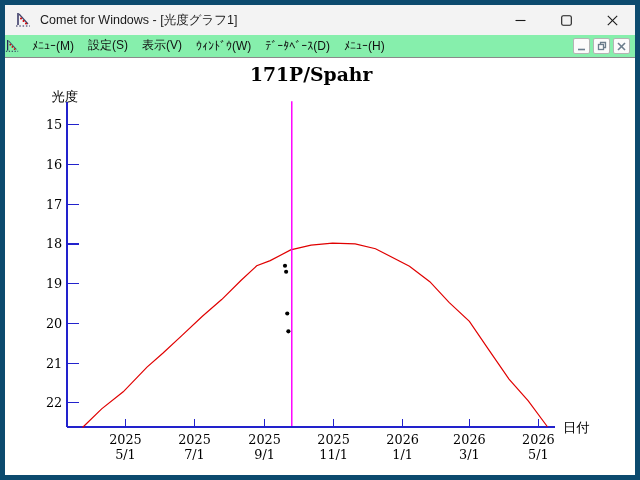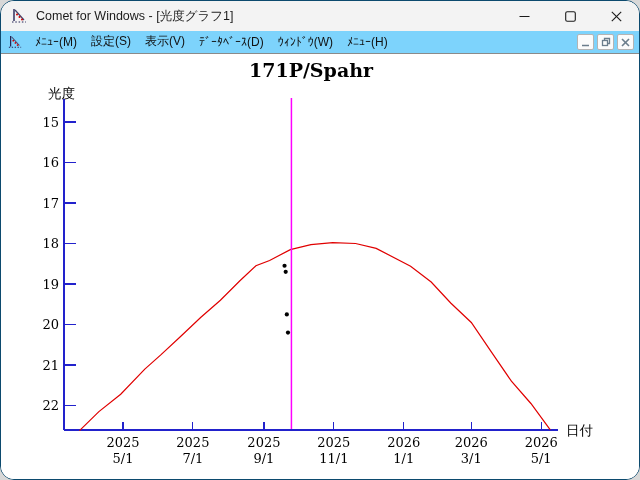--- a/index.html
+++ b/index.html
@@ -1,22 +1,22 @@
 <!DOCTYPE html>
 <html><head>
 <meta charset="utf-8">
 <style>
   html,body { margin:0; padding:0; background:#d8d8d8; }
   * { box-sizing:border-box; }
 
   .window {
     position:relative;
     width:640px; height:480px;
-    border:1px solid #0c4a6e;
-    border-radius:14px;
+    border:5px solid #0c4a6e;
+    border-radius:0;
     overflow:hidden;
     background:#ffffff;
     display:flex; flex-direction:column;
     font-family:"Liberation Sans", sans-serif;
   }
 
   
   .titlebar {
     height:30px; flex:0 0 30px;
     background:#f3f3f3;
@@ -24,23 +24,22 @@
     padding-left:10px;
   }
   .app-icon { width:16px; height:16px; flex:0 0 16px; margin-right:9px; }
   .window-title { font-size:12.5px; color:#1b1b1b; white-space:nowrap; }
   .caption-buttons { margin-left:auto; display:flex; height:30px; }
   .cbtn { width:46px; height:30px; display:flex; align-items:center; justify-content:center; }
 
   
   .menubar {
     height:22px; flex:0 0 22px;
-    background:#7dd3fc;
+    background:#86efac;
     display:flex; align-items:center;
-    padding-left:7px;
   }
   .menu-icon { width:14px; height:14px; flex:0 0 14px; margin-right:6px; }
   .menu-item {
     font-size:12px; color:#111;
     padding:2px 7px 3px 7px;
     white-space:nowrap; cursor:default;
   }
   .mdi-buttons { margin-left:auto; display:flex; align-items:center; margin-right:5px; }
   .mdibtn {
     width:17px; height:16px; margin-left:3px;
@@ -104,22 +103,22 @@
         <line x1="1" y1="14" x2="15" y2="14" stroke="#232355" stroke-width="1.2" stroke-dasharray="1.5,1.8"></line>
         <line x1="4" y1="2" x2="13" y2="12" stroke="#44446a" stroke-width="1.2"></line>
         <circle cx="6" cy="6.5" r="1" fill="#d40000"></circle>
         <circle cx="8.5" cy="9" r="1" fill="#d40000"></circle>
         <circle cx="11" cy="11.5" r="1" fill="#d40000"></circle>
       </svg>
     </span>
     <span class="menu-item">ﾒﾆｭｰ(M)</span>
     <span class="menu-item">設定(S)</span>
     <span class="menu-item">表示(V)</span>
+    <span class="menu-item">ｳｨﾝﾄﾞｳ(W)</span>
     <span class="menu-item">ﾃﾞｰﾀﾍﾞｰｽ(D)</span>
-    <span class="menu-item">ｳｨﾝﾄﾞｳ(W)</span>
     <span class="menu-item">ﾒﾆｭｰ(H)</span>
     <div class="mdi-buttons">
       <div class="mdibtn">
         <svg width="9" height="9" viewBox="0 0 9 9">
             <line x1="1" y1="7.5" x2="8" y2="7.5" stroke="#6b7d8c" stroke-width="1.6"></line>
           </svg>
       </div>
       <div class="mdibtn">
         <svg width="10" height="10" viewBox="0 0 10 10">
           <path d="M3.5,3 V1.5 H8.5 V6.5 H7" fill="none" stroke="#6b7d8c" stroke-width="1.3"></path>

